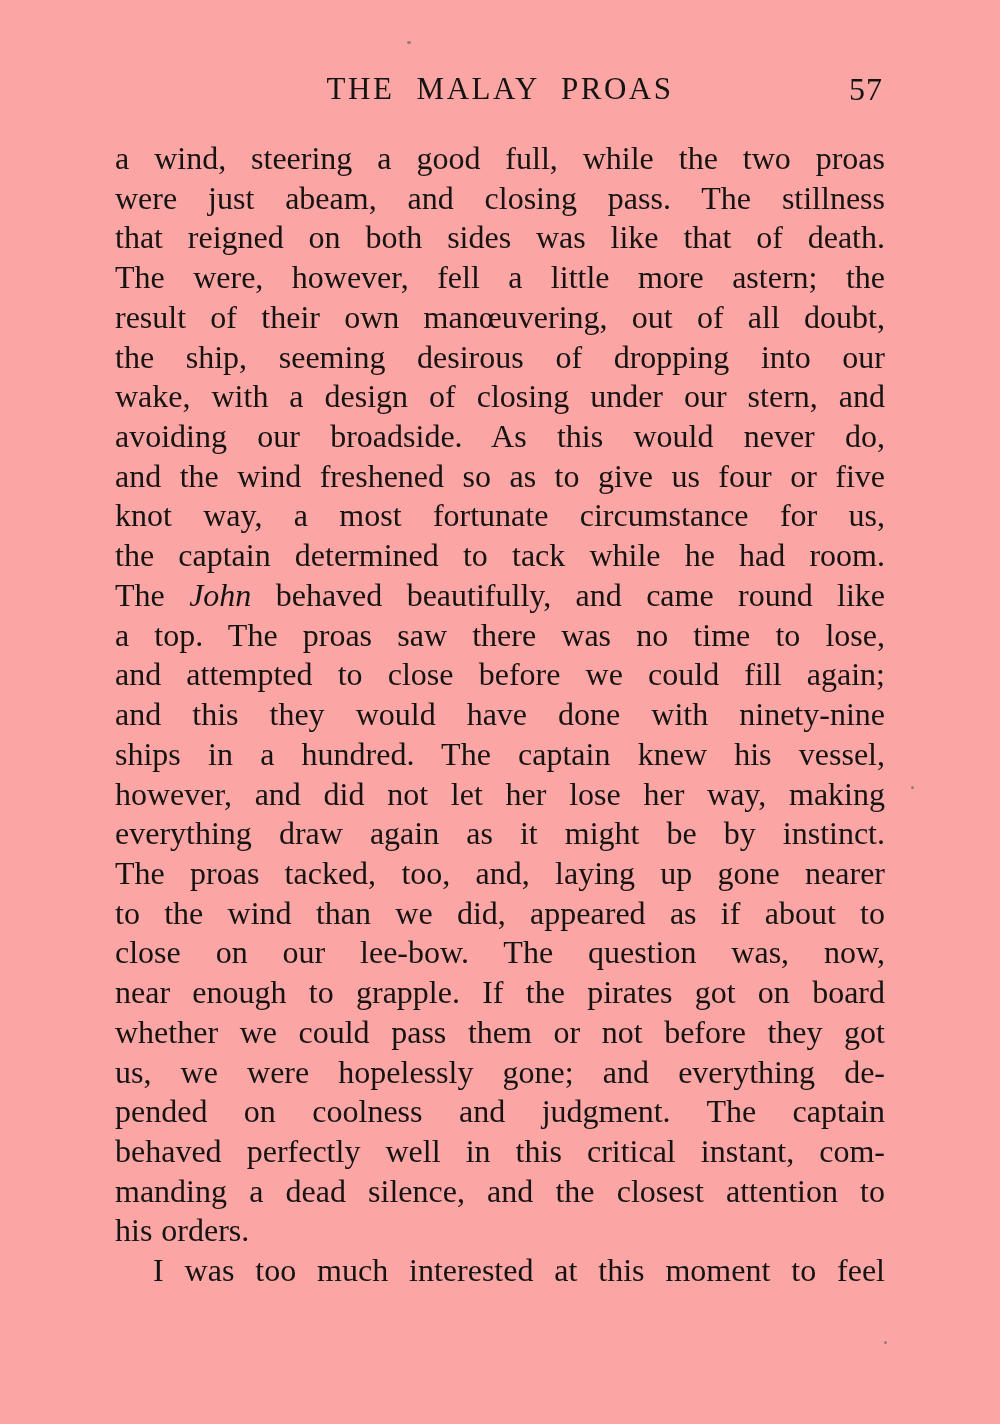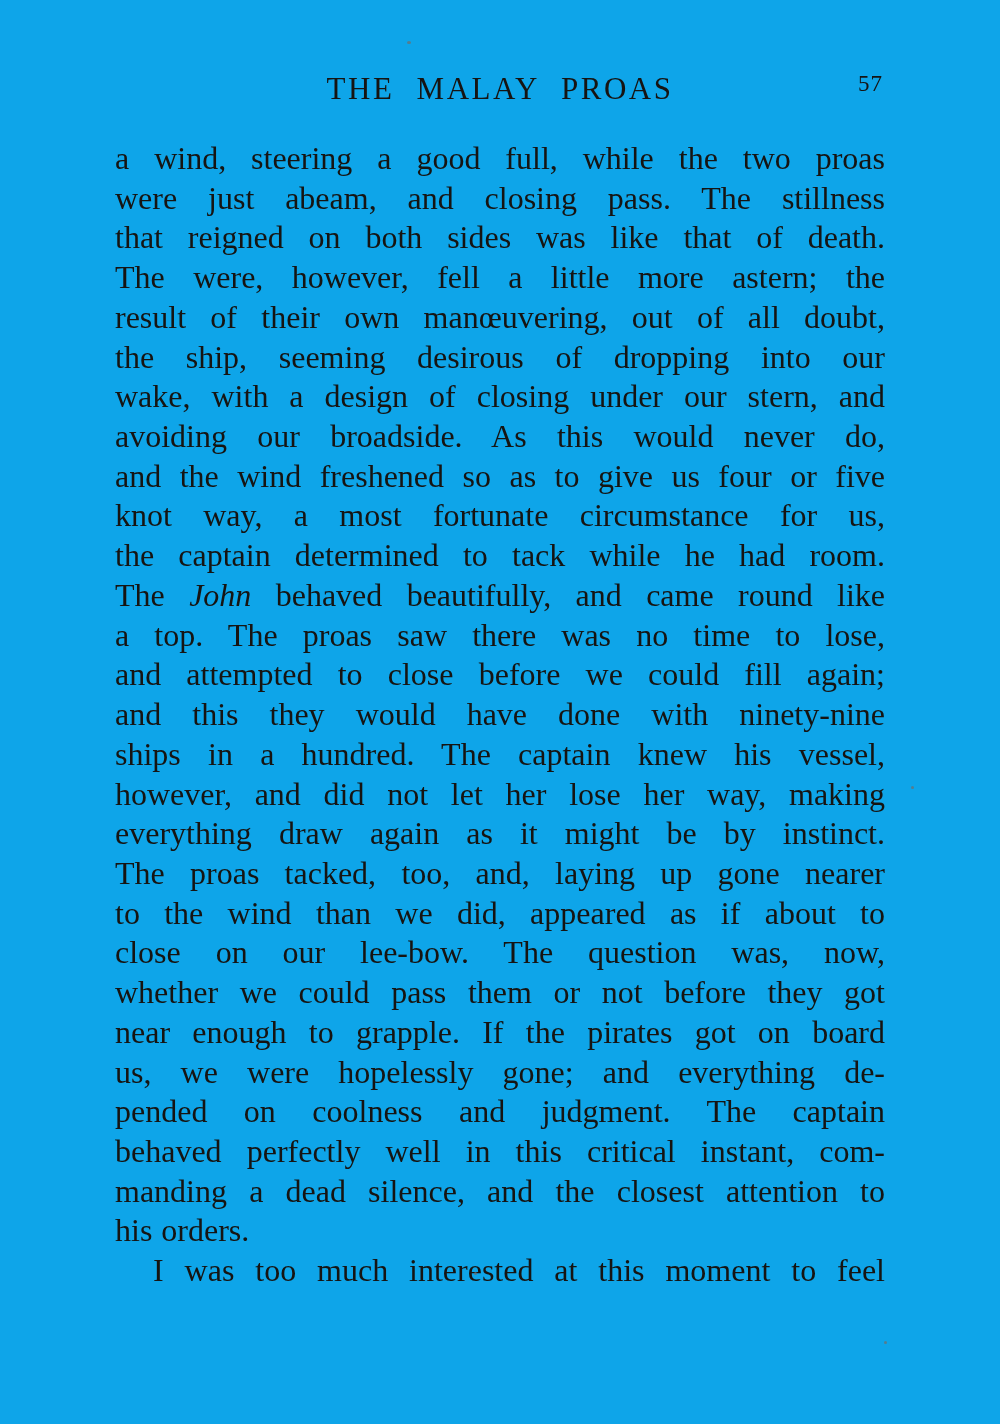--- a/index.html
+++ b/index.html
@@ -4,21 +4,21 @@
 <style>
   html, body {
     margin: 0;
     padding: 0;
     background: #ffffff;
   }
   .page {
     position: relative;
     width: 1000px;
     height: 1424px;
-    background: #0ea5e9;
+    background: #fca5a5;
     color: #161412;
     font-family: "Liberation Serif", serif;
     overflow: hidden;
   }
   .running-head {
     position: absolute;
     top: 71px;
     left: 115px;
     width: 770px;
     height: 42px;
@@ -31,21 +31,21 @@
     text-align: center;
     font-size: 31px;
     letter-spacing: 2.5px;
     word-spacing: 12px;
     white-space: nowrap;
   }
   .page-number {
     position: absolute;
     right: 2px;
     top: 0;
-    font-size: 23px;
+    font-size: 32px;
     letter-spacing: 1px;
   }
   .body-text {
     position: absolute;
     top: 139px;
     left: 115px;
     width: 770px;
     font-size: 32px;
   }
   .line {
@@ -100,22 +100,22 @@
       <div class="line"><span>The </span><span class="italic">John</span><span> behaved beautifully, and came round like</span></div>
       <div class="line">a top. The proas saw there was no time to lose,</div>
       <div class="line">and attempted to close before we could fill again;</div>
       <div class="line">and this they would have done with ninety-nine</div>
       <div class="line">ships in a hundred. The captain knew his vessel,</div>
       <div class="line">however, and did not let her lose her way, making</div>
       <div class="line">everything draw again as it might be by instinct.</div>
       <div class="line">The proas tacked, too, and, laying up gone nearer</div>
       <div class="line">to the wind than we did, appeared as if about to</div>
       <div class="line">close on our lee-bow. The question was, now,</div>
+      <div class="line">near enough to grapple. If the pirates got on board</div>
       <div class="line">whether we could pass them or not before they got</div>
-      <div class="line">near enough to grapple. If the pirates got on board</div>
       <div class="line">us, we were hopelessly gone; and everything de-</div>
       <div class="line">pended on coolness and judgment. The captain</div>
       <div class="line">behaved perfectly well in this critical instant, com-</div>
       <div class="line">manding a dead silence, and the closest attention to</div>
       <div class="line para-end">his orders.</div>
       <div class="line indent">I was too much interested at this moment to feel</div>
     </div>
 
   <div class="speck speck-1"></div>
   <div class="speck speck-2"></div>

